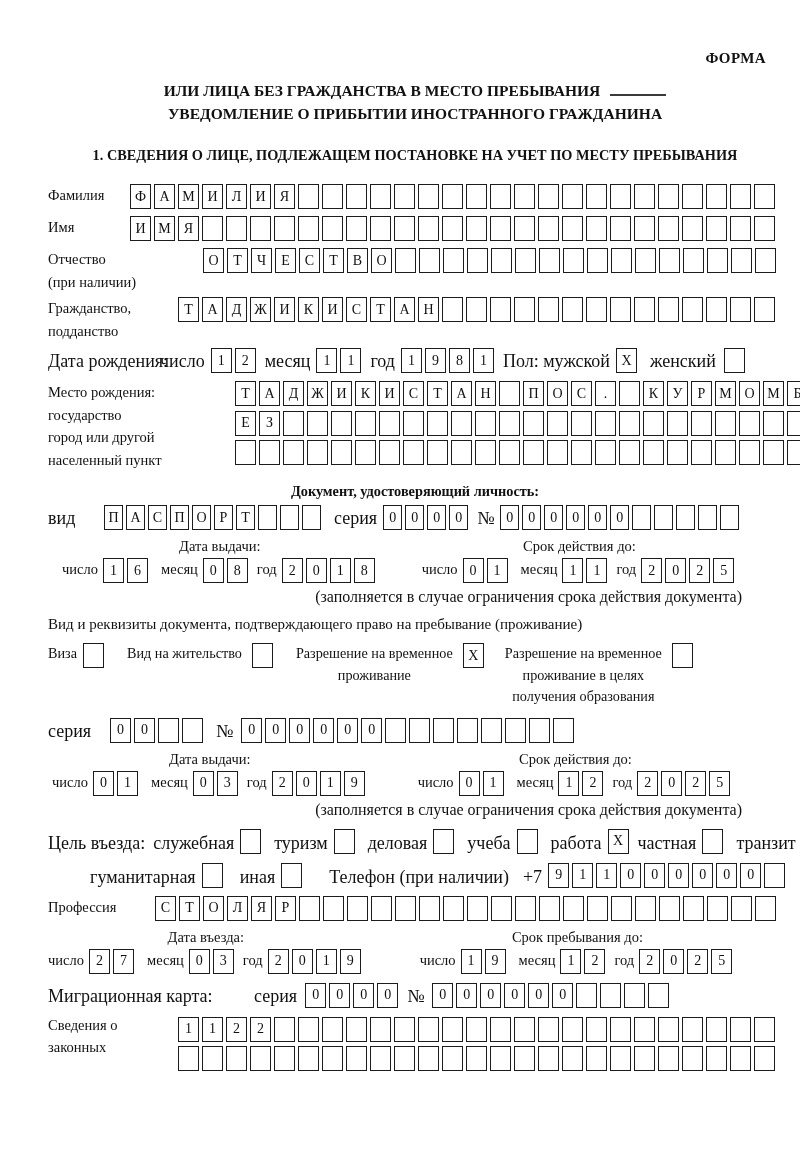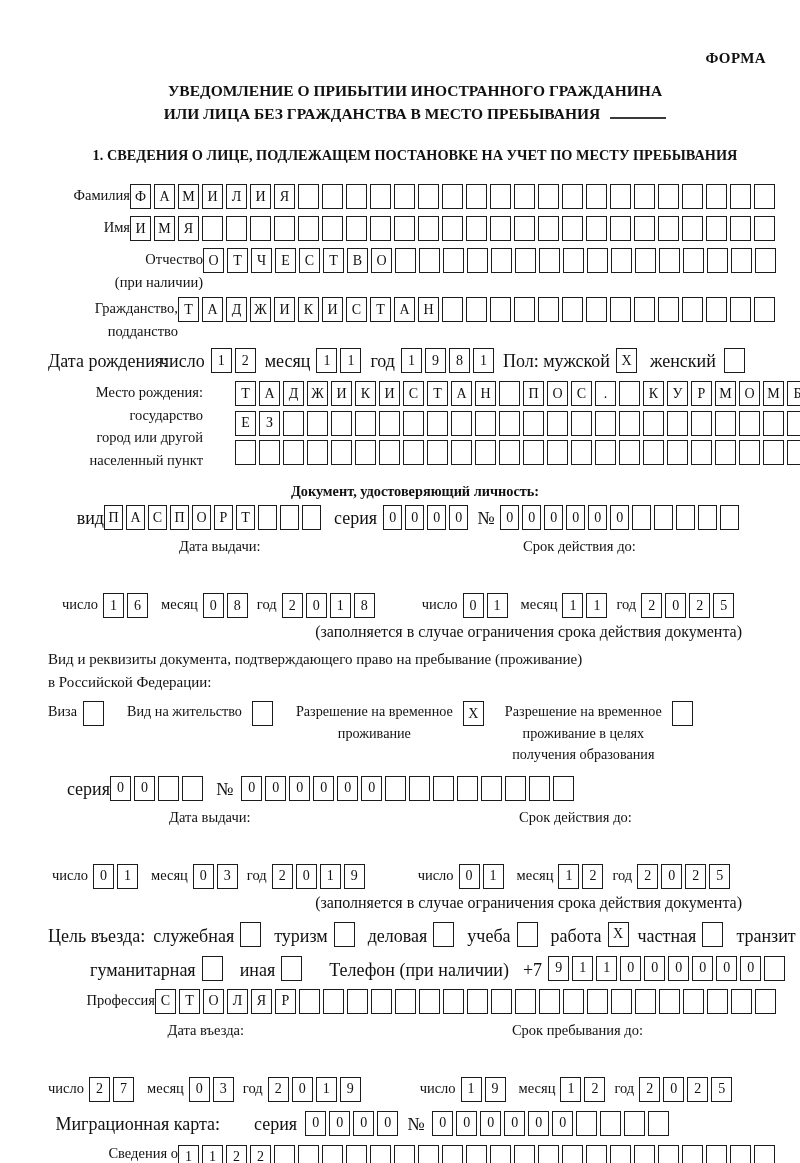--- a/index.html
+++ b/index.html
@@ -7,59 +7,59 @@
     width:800px;height:1163px;margin:0 auto;background:#fff;color:#111;
     font-family:"Liberation Serif","DejaVu Serif",serif;
     box-sizing:border-box;padding:34px 18px 16px 48px;overflow:hidden;position:relative;
   }
   .appendix{margin-left:572px;font-size:13px;line-height:17px;}
   .appendix .amend{margin-top:6px;}
   .forma{font-weight:bold;font-size:15px;text-align:right;padding-right:16px;margin-top:16px;letter-spacing:.4px;}
   .title{font-weight:bold;font-size:15.5px;text-align:center;margin-top:12px;line-height:23px;}
   .blank{display:inline-block;width:56px;border-bottom:2.5px solid #3a3a3a;height:13px;margin-left:10px;}
   .sec-heading{font-weight:bold;font-size:14.3px;text-align:center;margin-top:22px;white-space:nowrap;}
-  .row{display:flex;align-items:flex-start;margin-top:7px;text-align:right;}
+  .row{display:flex;align-items:flex-start;margin-top:7px;}
   .lbl{font-size:14.5px;white-space:nowrap;padding-top:3px;flex:0 0 auto;}
   .lbl-stack{display:flex;flex-direction:column;flex:0 0 auto;font-size:14.5px;line-height:22.5px;}
   .cells{display:flex;flex:0 0 auto;}
   .cell{
     flex:0 0 auto;width:21px;height:25px;margin-right:3px;box-sizing:border-box;
     border:1.7px solid #1c1c1c;display:flex;align-items:center;justify-content:center;
     font-size:14px;background:#fff;
   }
   .tight .cell{width:19px;margin-right:3px;}
   .cellgrid{display:flex;flex-direction:column;row-gap:4.5px;}
   .w82{width:82px;} .w155{width:155px;} .w130{width:130px;} .w107{width:107px;}
   .inlbl{font-size:18px;white-space:nowrap;padding-top:3px;}
   .ml6{margin-left:6px;} .ml10{margin-left:10px;} .ml14{margin-left:14px;} .ml24{margin-left:24px;}
   .mr6{margin-right:6px;} .mr8{margin-right:8px;}
   .center-bold{font-weight:bold;font-size:14.3px;text-align:center;margin-top:12px;}
   .dates{display:flex;margin-top:8px;}
-  .dcol{display:flex;flex-direction:column;gap:35px;}
+  .dcol{display:flex;flex-direction:column;}
   .dtitle{font-size:14.5px;text-align:center;margin-bottom:3px;}
   .dfields{display:flex;align-items:flex-start;}
   .dlbl{font-size:14.5px;white-space:nowrap;padding-top:3px;margin-right:5px;}
   .note{font-size:16px;text-align:right;padding-right:40px;margin-top:5px;}
   .para{font-size:15px;margin-top:10px;}
   .opts{display:flex;align-items:flex-start;margin-top:10px;}
   .opt{display:flex;align-items:flex-start;}
   .opt-lines{font-size:14.2px;line-height:21.5px;text-align:center;white-space:nowrap;}
   .purpose .inlbl{padding-top:4px;}
 </style>
 </head>
 <body>
 
 <div class="page">
 
 
   <div class="forma">ФОРМА</div>
 
   <div class="title">
+    <div><span>ИЛИ ЛИЦА БЕЗ ГРАЖДАНСТВА В МЕСТО ПРЕБЫВАНИЯ</span><span class="blank"></span></div>
     <div>УВЕДОМЛЕНИЕ О ПРИБЫТИИ ИНОСТРАННОГО ГРАЖДАНИНА</div>
-    <div><span>ИЛИ ЛИЦА БЕЗ ГРАЖДАНСТВА В МЕСТО ПРЕБЫВАНИЯ</span><span class="blank"></span></div>
   </div>
 
   <div class="sec-heading">1. СВЕДЕНИЯ О ЛИЦЕ, ПОДЛЕЖАЩЕМ ПОСТАНОВКЕ НА УЧЕТ ПО МЕСТУ ПРЕБЫВАНИЯ</div>
 
   <div class="row" style="margin-top:20px;">
     <span class="lbl w82">Фамилия</span>
     <span class="cells">
         <span class="cell">Ф</span>
         <span class="cell">А</span>
         <span class="cell">М</span>
@@ -389,21 +389,20 @@
             <span class="cell">0</span>
             <span class="cell">2</span>
             <span class="cell">5</span>
           </span>
       </div>
     </div>
   </div>
   <div class="note">(заполняется в случае ограничения срока действия документа)</div>
 
   <div class="para">Вид и реквизиты документа, подтверждающего право на пребывание (проживание)</div>
-  <div class="para" style="margin-top:6px;">в Российской Федерации:</div>
 
   <div class="opts">
     <div class="opt">
       <span class="opt-lines">Виза</span>
       <span class="cells ml6">
           <span class="cell"></span>
         </span>
     </div>
     <div class="opt" style="margin-left:20px;">
       <span class="opt-lines">Вид на жительство</span>

